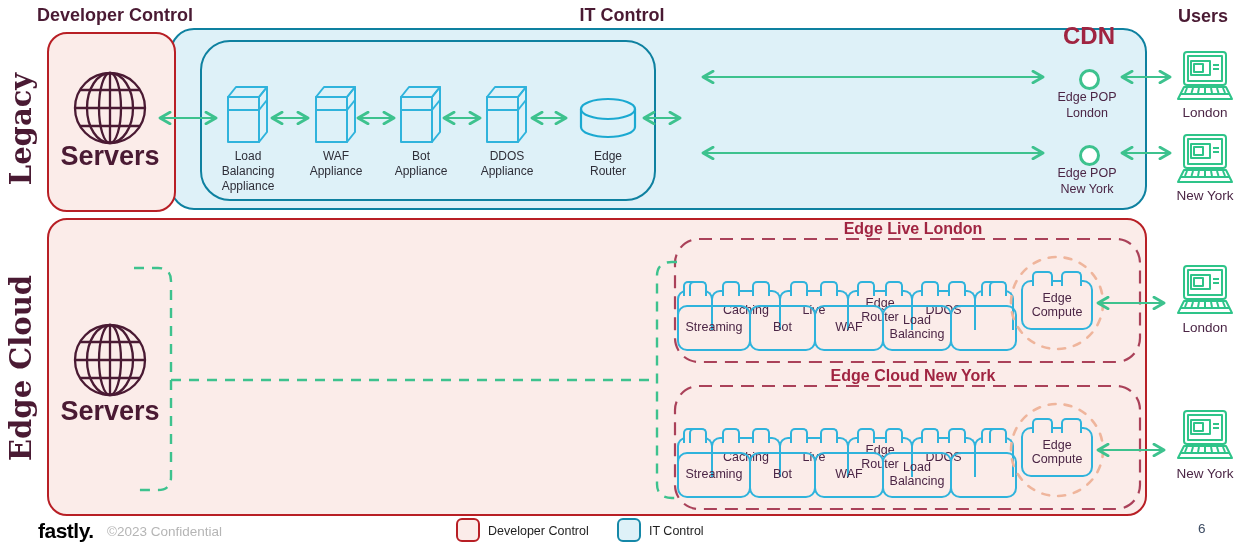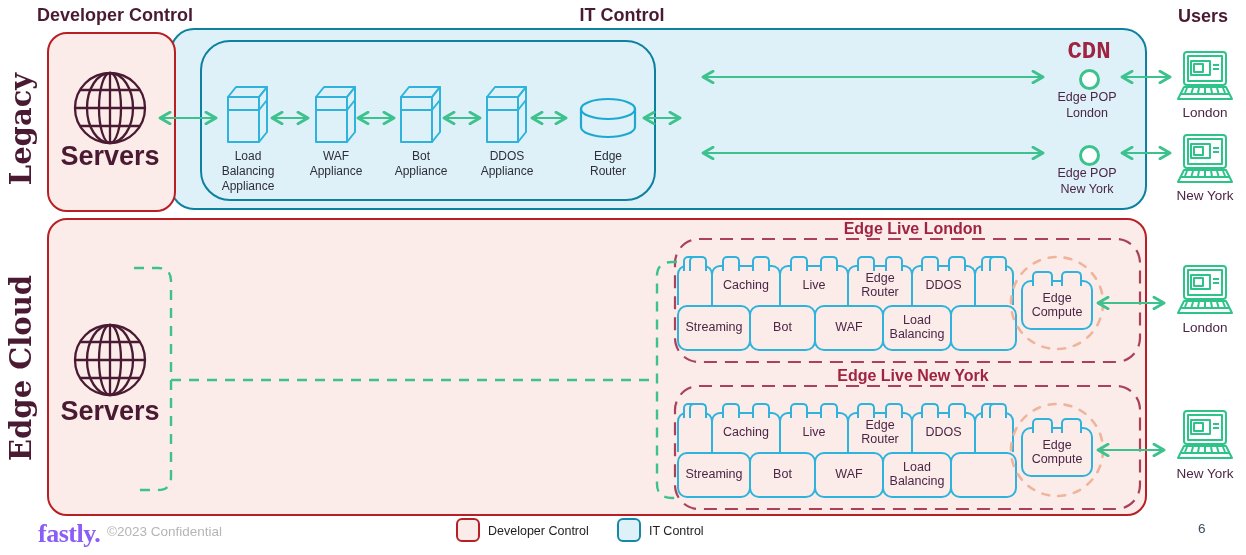--- a/index.html
+++ b/index.html
@@ -24,21 +24,21 @@
   .lbl-dark{color:#2E2E38;font-size:12px;line-height:1.25;}
   .lbl-pop{color:#4B2545;font-size:12.5px;line-height:1.25;}
   .lbl-city{color:#4B2545;font-size:13.5px;}
   .servers-lbl{color:#4A1A33;font-size:27px;font-weight:600;}
 
   
   .row{display:flex;position:absolute;z-index:10;}
   .brick{box-sizing:border-box;position:relative;border:2.2px solid #2FB3DC;
          display:flex;align-items:center;justify-content:center;
          color:#4B2545;font-size:12.5px;line-height:1.1;text-align:center;}
-  .row-top .brick{height:40px;border-bottom:none;border-radius:9px 9px 0 0;margin-left:-2px;}
+  .row-top .brick{height:40px;border-bottom:none;border-radius:9px 9px 0 0;margin-left:-2px;margin-top:25px;}
   .row-top .brick:first-child{margin-left:0;}
   .row-bot .brick{height:46px;border-radius:10px;margin-left:-2px;background:transparent;}
   .row-bot .brick:first-child{margin-left:0;}
   .stud::before,.stud::after{content:'';position:absolute;top:-11px;height:13px;width:14px;
          border:2.2px solid #2FB3DC;border-bottom:none;border-radius:5px 5px 0 0;background:#FBECE9;}
   .stud::before{left:13%;}
   .stud::after{right:13%;}
   .compute{box-sizing:border-box;position:absolute;z-index:12;width:72px;height:50px;
          border:2.2px solid #2FB3DC;border-radius:10px;display:flex;align-items:center;justify-content:center;
          color:#4B2545;font-size:12.5px;line-height:1.15;text-align:center;background:#FBECE9;}
@@ -51,21 +51,21 @@
   .pop{width:15px;height:15px;border:3.5px solid #3DC28E;border-radius:50%;background:#fff;z-index:5;}
 
   
   #overlay{position:absolute;left:0;top:0;z-index:50;pointer-events:none;}
   .arr{stroke:#3DC28E;stroke-width:2.2;}
   .gdash{stroke:#3DC28E;stroke-width:2.4;fill:none;stroke-dasharray:10 8;}
   .rdash{stroke:#AA4159;stroke-width:2.2;fill:none;stroke-dasharray:13 8;}
   .pdash{stroke:#EFB59C;stroke-width:2.6;fill:none;stroke-dasharray:7 9;stroke-linecap:round;}
 
   
-  .logo{color:#8b5cf6;font-weight:bold;font-size:26px;letter-spacing:-0.5px;font-family:Liberation Serif, serif;}
+  .logo{color:#000000;font-weight:bold;font-size:21px;letter-spacing:-0.5px;}
   .conf{color:#B5B5B5;font-size:13.5px;}
   .legend-sq{box-sizing:border-box;width:24px;height:24px;border-radius:6px;}
   .legend-lbl{color:#1E1E1E;font-size:12.5px;}
   .pagenum{color:#3D4C63;font-size:13.5px;}
   .iconsvg{position:absolute;z-index:6;}
 </style>
 </head>
 <body>
 
 <div id="slide">
@@ -73,21 +73,21 @@
   <div class="abs rot" style="left:-119px;top:109px;">Legacy</div>
   <div class="abs rot" style="left:-119px;top:348px;">Edge Cloud</div>
 
   <div class="abs h-maroon" style="left:37px;top:5px;">Developer Control</div>
   <div class="abs h-maroon ctr" style="left:552px;top:5px;width:140px;">IT Control</div>
   <div class="abs h-maroon ctr" style="left:1153px;top:6px;width:100px;">Users</div>
 
   <div class="abs itbox"></div>
   <div class="abs srvbox"></div>
   <div class="abs netbox"></div>
-  <div class="abs h-crimson ctr" style="left:1029px;top:38px;width:120px;font-size:24px;z-index:4;font-family:Liberation Mono, monospace;">CDN</div>
+  <div class="abs h-crimson ctr" style="left:1029px;top:22px;width:120px;font-size:24px;z-index:4;">CDN</div>
 
   <svg class="iconsvg" style="left:70px;top:68px;" width="80" height="80" viewBox="0 0 80 80">
     <g stroke="#4A1A33" stroke-width="2.3" fill="none">
       <circle cx="40" cy="40" r="35"></circle>
       <ellipse cx="40" cy="40" rx="11" ry="35"></ellipse>
       <ellipse cx="40" cy="40" rx="23" ry="35"></ellipse>
       <line x1="40" y1="5" x2="40" y2="75"></line>
       <line x1="5" y1="40" x2="75" y2="40"></line>
       <line x1="10" y1="22" x2="70" y2="22"></line>
       <line x1="10" y1="58" x2="70" y2="58"></line>
@@ -175,21 +175,21 @@
 Balancing</div>
     <div class="brick pre" style="width:67px;"></div>
   </div>
   <div class="compute pre" style="left:1021px;top:280px;">Edge
 Compute</div>
   <svg class="iconsvg" style="left:1173px;top:264px;" width="64" height="52" viewBox="0 0 64 52">
       <use href="#sym-laptop"></use>
     </svg>
   <div class="abs lbl-city ctr" style="left:1150px;top:320px;width:110px;">London</div>
 
-  <div class="abs h-crimson ctr" style="left:763px;top:367px;width:300px;font-size:16px;z-index:11;">Edge Live New York</div>
+  <div class="abs h-crimson ctr" style="left:763px;top:367px;width:300px;font-size:16px;z-index:11;">Edge Cloud New York</div>
   <div class="row row-top" style="left:677px;top:412px;">
     <div class="brick stud pre" style="width:36px;"></div>
     <div class="brick stud pre" style="width:70px;">Caching</div>
     <div class="brick stud pre" style="width:70px;">Live</div>
     <div class="brick stud pre" style="width:66px;">Edge
 Router</div>
     <div class="brick stud pre" style="width:65px;">DDOS</div>
     <div class="brick stud pre" style="width:40px;"></div>
   </div>
   <div class="row row-bot" style="left:677px;top:452px;">

